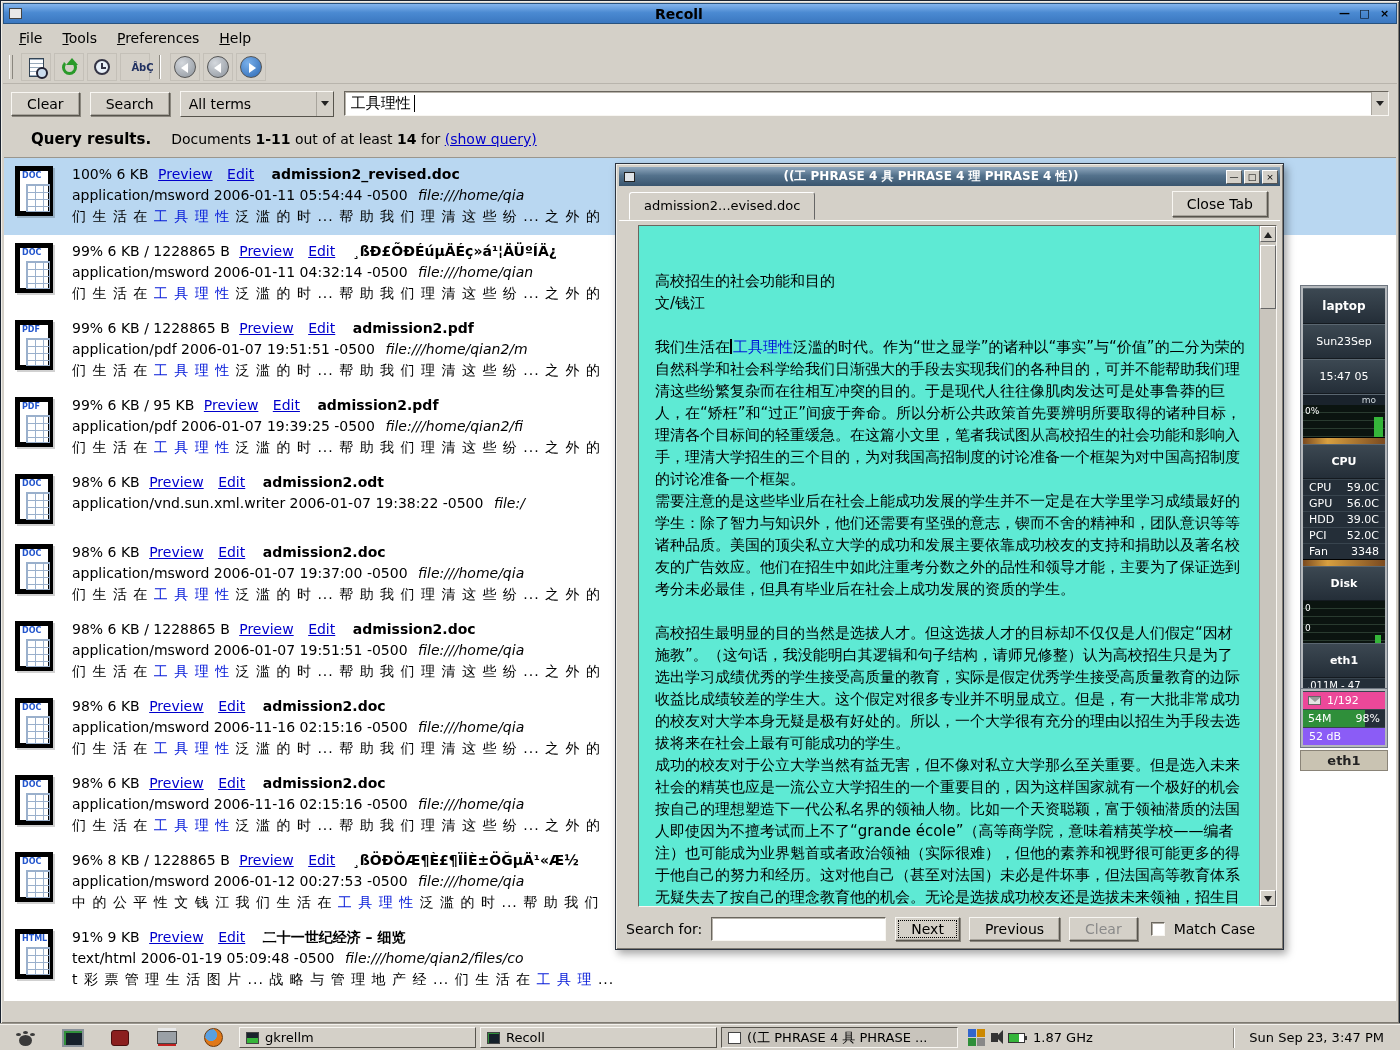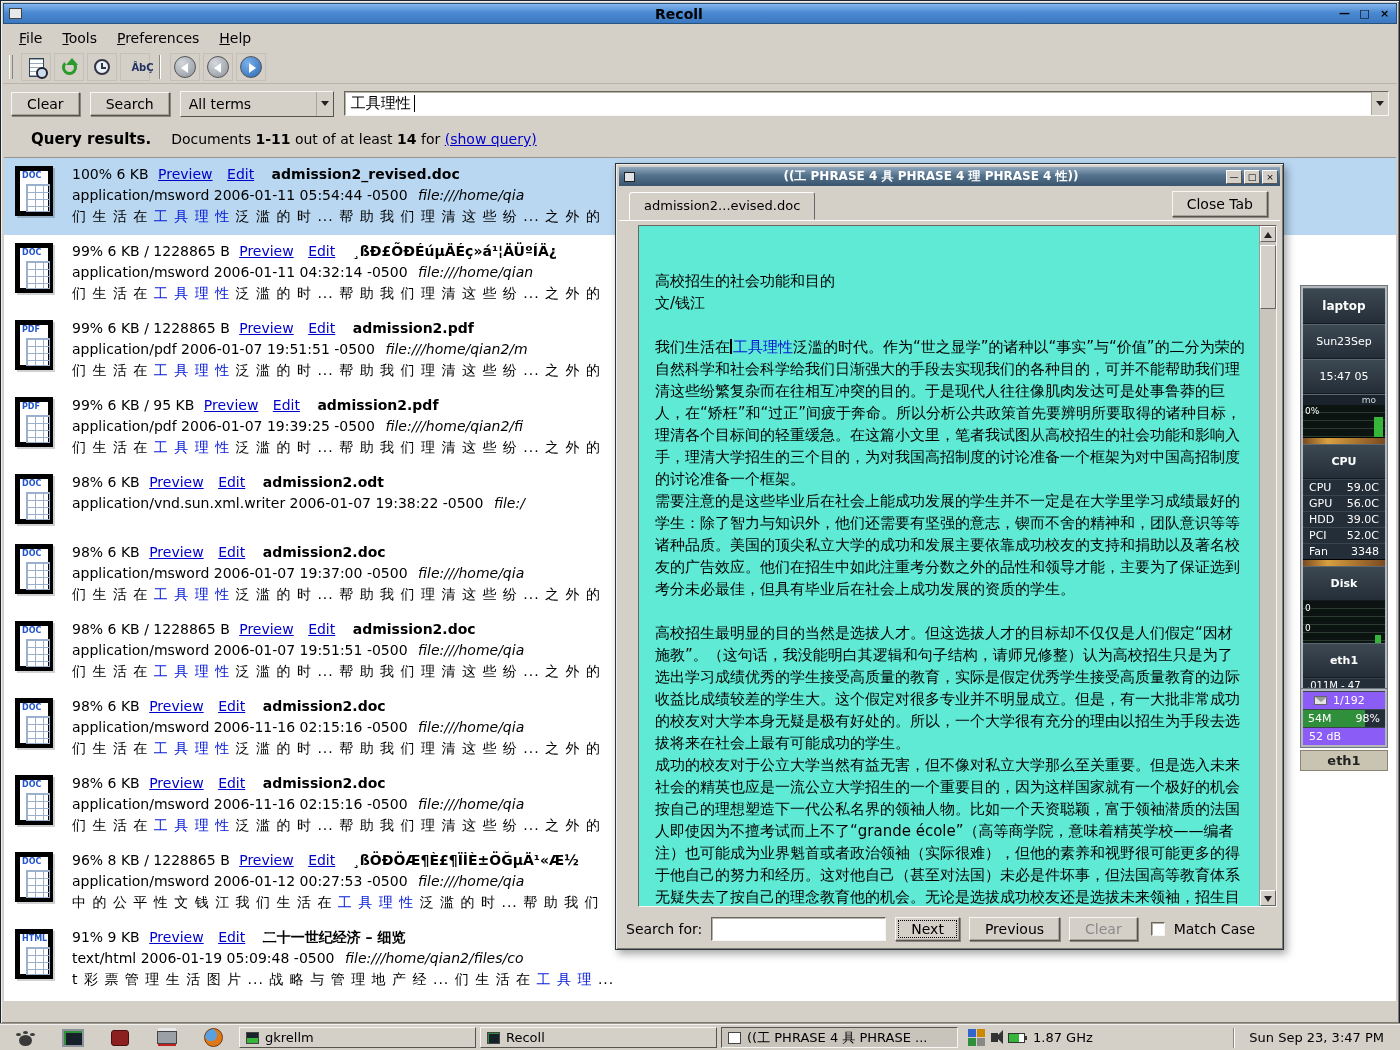--- a/index.html
+++ b/index.html
@@ -149,22 +149,22 @@
   .gk-krell { height:7px; background:linear-gradient(90deg,#7a4a20,#d8a040 30%,#7a4a20); border-top:1px solid #000; }
   .gk-title { font-weight:bold; }
   .gk-row { display:flex; justify-content:space-between; background:#242e38; color:#fff; font-size:11px;
             padding:1px 6px; border-top:1px solid #38444e; }
   .gk-chart.disk { height:42px; }
   .gk-chart.disk::after { height:8px; right:4px; width:6px; }
   .gk-d0 { position:absolute; left:2px; top:2px; font-size:9px; color:#fff; z-index:2; }
   .gk-d1 { position:absolute; left:2px; top:22px; font-size:9px; color:#fff; z-index:2; }
   .gk-net-row { background:#242e38; color:#fff; font-size:10px; text-align:left; padding:1px 4px;
                 border-top:1px solid #38444e; }
-  .gk-mailrow { display:flex; align-items:center; gap:6px; background:#8b5cf6; color:#fff; font-size:11px;
-                padding:2px 11px; border-top:1px solid #38444e; }
+  .gk-mailrow { display:flex; align-items:center; gap:6px; background:#ec4899; color:#fff; font-size:11px;
+                padding:2px 5px; border-top:1px solid #38444e; }
   .gk-mail { width:13px; height:9px; background:#e4e4e4; border:1px solid #666; position:relative; }
   .gk-mail::after { content:""; position:absolute; left:0; top:0; border-left:6px solid transparent;
                     border-right:6px solid transparent; border-top:5px solid #9a9a9a; }
   .gk-memrow { display:flex; justify-content:space-between; color:#fff; font-size:11px; padding:2px 5px;
                background:linear-gradient(90deg,#2f8f3a 0 76%,#242e38 76%); border-top:1px solid #38444e; }
   .gk-battrow { background:#8b5cf6; color:#fff; font-size:11px; text-align:left; padding:2px 6px;
                 border-top:1px solid #38444e; }
   .gk-foot { position:absolute; left:1300px; top:750px; width:88px; z-index:6; background:#c9c3b2;
              border:1px solid #8a8478; text-align:center; font-weight:bold; font-size:13px; color:#222; padding:2px 0; }
 

